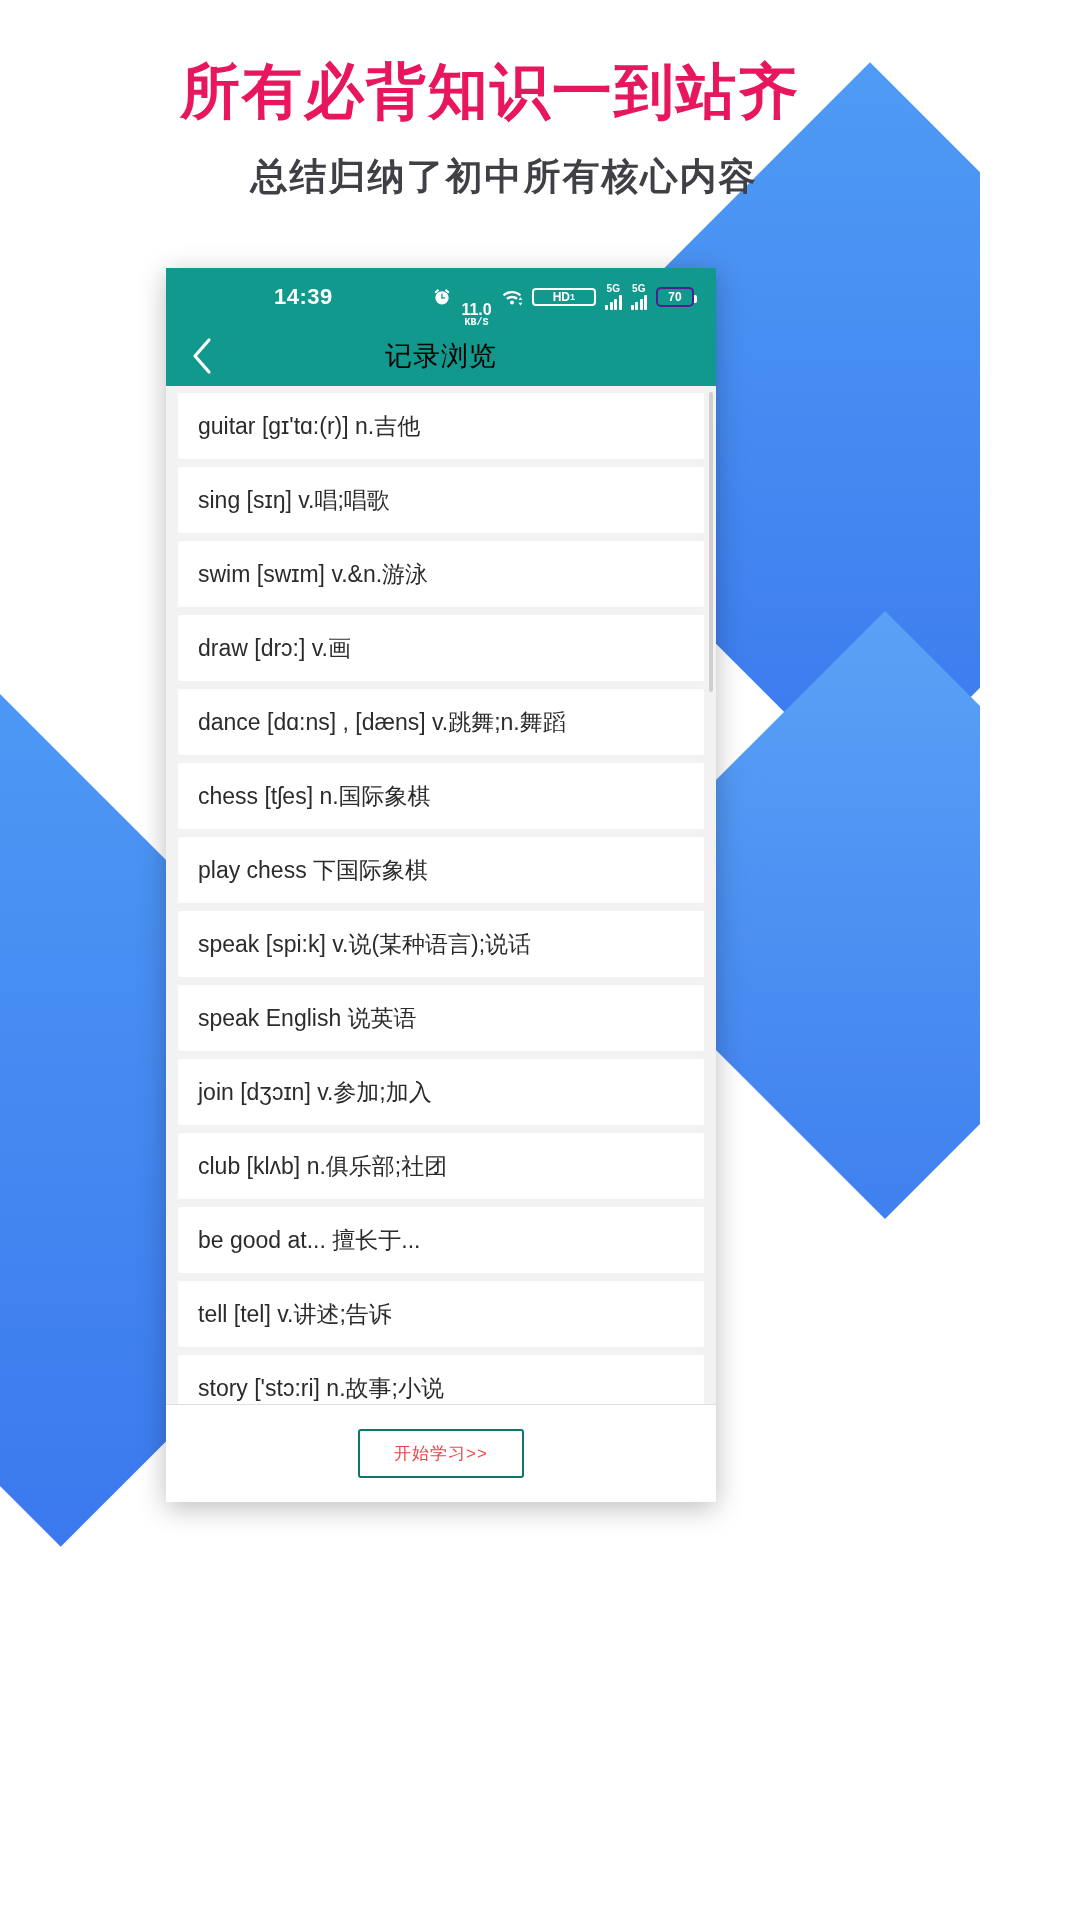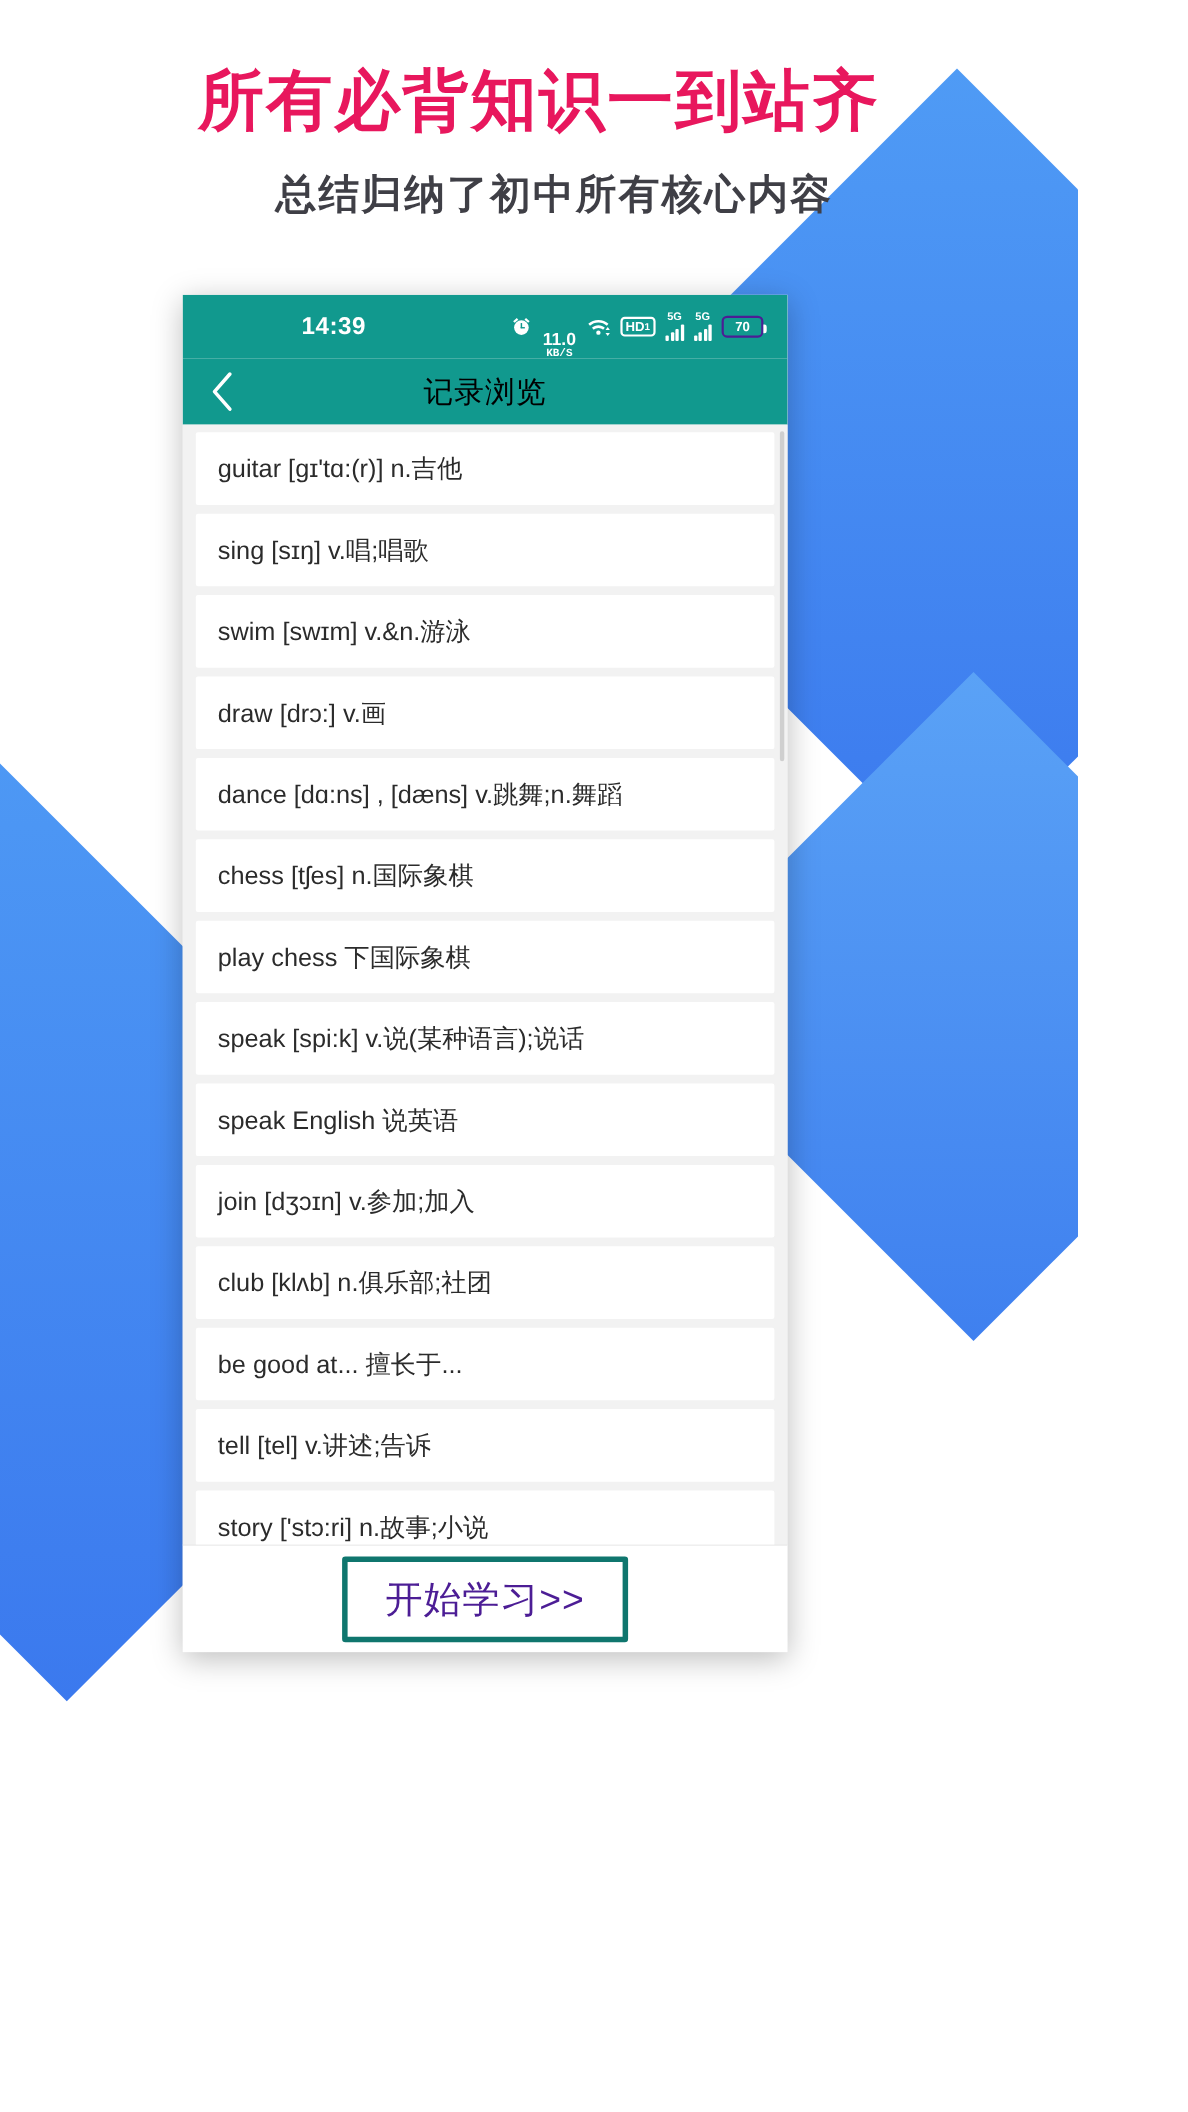--- a/index.html
+++ b/index.html
@@ -81,21 +81,21 @@
     display:flex; flex-direction:column;
     align-items:center; line-height:1;
     font-weight:bold;
     margin-top:36px;
   }
   .netspeed .n1 { font-size:16px; }
   .netspeed .n2 { font-size:10px;font-family:Liberation Mono, monospace; }
   .hd-badge {
     border:2px solid #fff; border-radius:4px;
     font-size:12px; font-weight:bold;
-    padding:1px 3px; line-height:1;
+    padding:1px 19px; line-height:1;
     display:flex; align-items:center;
   }
   .sig { display:flex; align-items:flex-end; gap:1.5px; height:15px; }
   .sig i { width:3px; background:#fff; display:block; border-radius:1px; }
   .sig i:nth-child(1){height:5px;} .sig i:nth-child(2){height:8px;}
   .sig i:nth-child(3){height:11px;} .sig i:nth-child(4){height:15px;}
   .sigwrap { display:flex; flex-direction:column; align-items:center; line-height:1; }
   .sigwrap span { font-size:10px; font-weight:bold; margin-bottom:1px; }
   .batt {
     border:2px solid #4c1d95; border-radius:5px;
@@ -150,24 +150,24 @@
   }
 
   
   .footer {
     flex:0 0 auto; height:98px;
     background:#ffffff;
     border-top:1px solid #e0e0e0;
     display:flex; align-items:center; justify-content:center;
   }
   .start-btn {
-    border:5px solid #0f766e;
-    color:#4c1d95;
-    background:#ffffff;
-    font-size:34px;
+    border:2px solid #0f766e;
+    color:#ef4444;
+    background:#ffffff;
+    font-size:17px;
     padding:11px 34px;
     border-radius:3px;
     cursor:pointer;
     letter-spacing:1px;
   }
 </style>
 </head>
 <body>
 
 <div id="stage">

